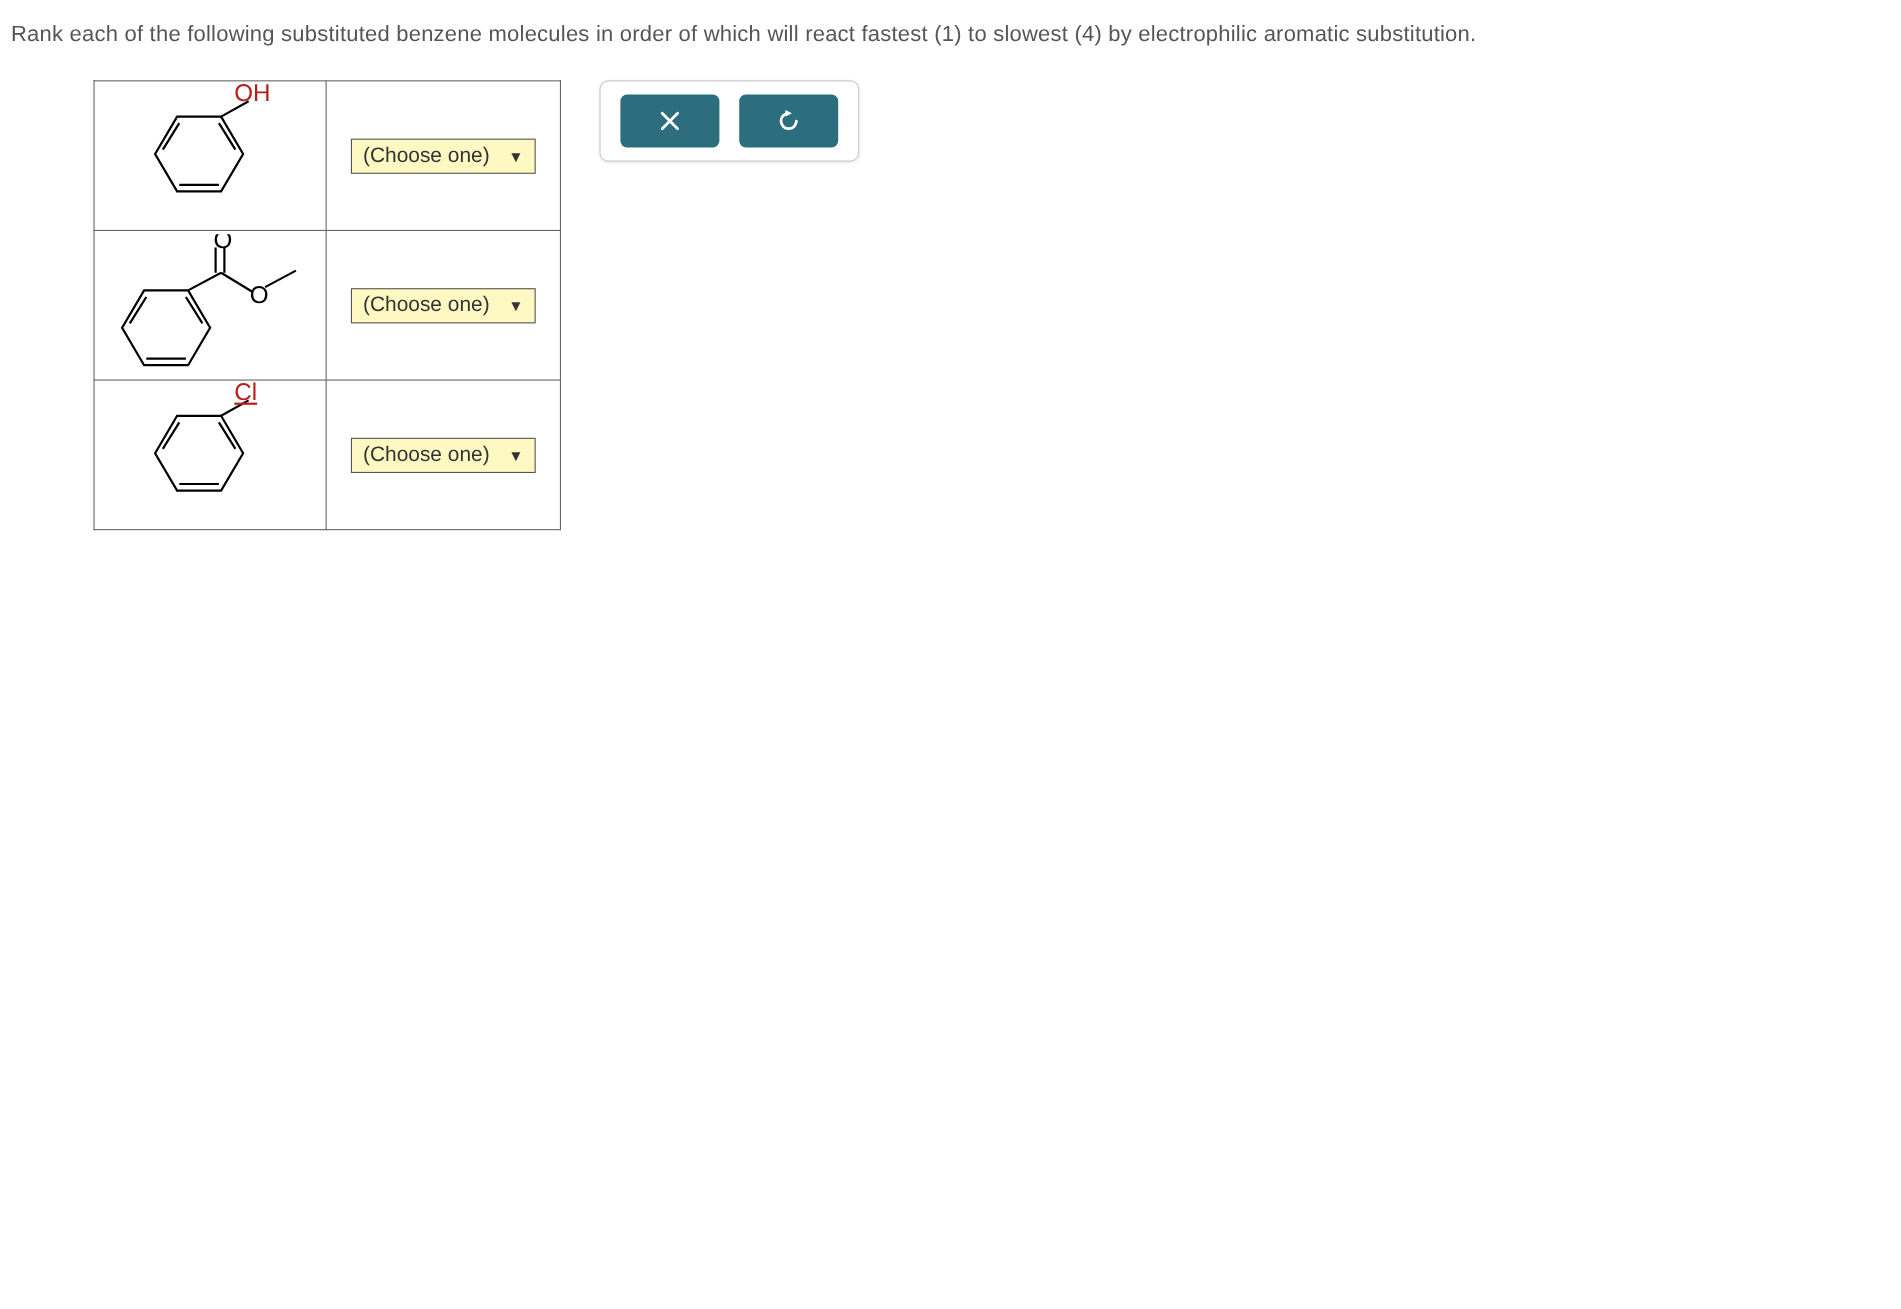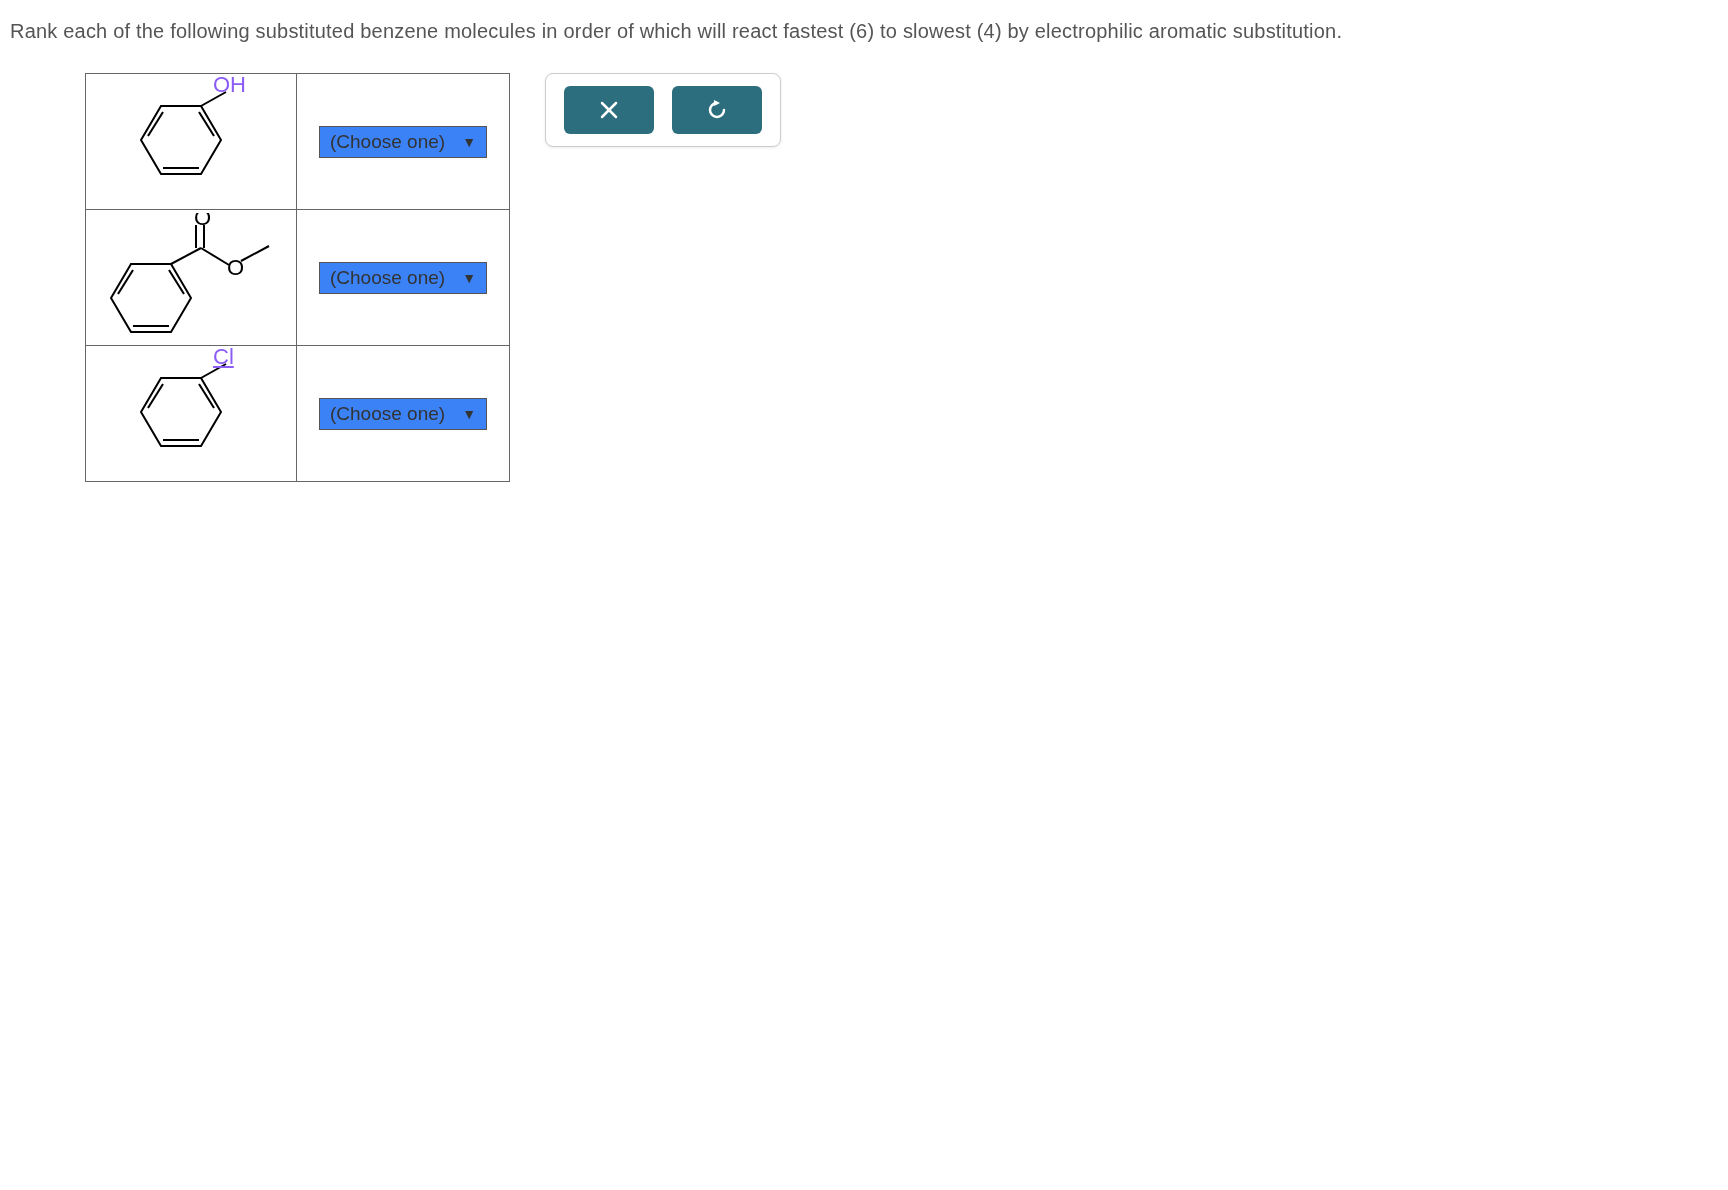--- a/index.html
+++ b/index.html
@@ -47,21 +47,21 @@
       display: flex;
       align-items: center;
       justify-content: center;
     }
     .dropdown {
       border: 1.5px solid #555;
       padding: 4px 10px;
       font-size: 19px;
       color: #333;
       cursor: pointer;
-      background: #3b82f6;
+      background: #fef9c3;
       display: flex;
       align-items: center;
       gap: 17px;
       font-family: Arial, Helvetica, sans-serif;
       justify-content: flex-end;
     }
     .dropdown-arrow {
       font-size: 14px;
     }
     .toolbar {
@@ -84,32 +84,32 @@
       display: flex;
       align-items: center;
       justify-content: center;
     }
     .benzene-svg {
       display: block;
     }
     .label-text {
       position: absolute;
       font-size: 22px;
-      color: #8b5cf6;
+      color: #b91c1c;
       font-family: Arial, sans-serif;
     }
     .label-sub {
       font-size: 15px;
       vertical-align: sub;
     }
   </style>
 </head>
 <body>
 
-<div class="question-text">Rank each of the following substituted benzene molecules in order of which will react fastest (6) to slowest (4) by electrophilic aromatic substitution.</div>
+<div class="question-text">Rank each of the following substituted benzene molecules in order of which will react fastest (1) to slowest (4) by electrophilic aromatic substitution.</div>
 
 <div class="content-wrapper">
   <table class="molecule-table">
     <tbody>
         <tr>
       <td>
         <div class="molecule-cell">
           <svg class="benzene-svg" width="160" height="115" viewBox="0 0 160 115">
             <g stroke="#000" stroke-width="2" fill="none">
               <polygon points="30,56 50,22 90,22 110,56 90,90 50,90"></polygon>

